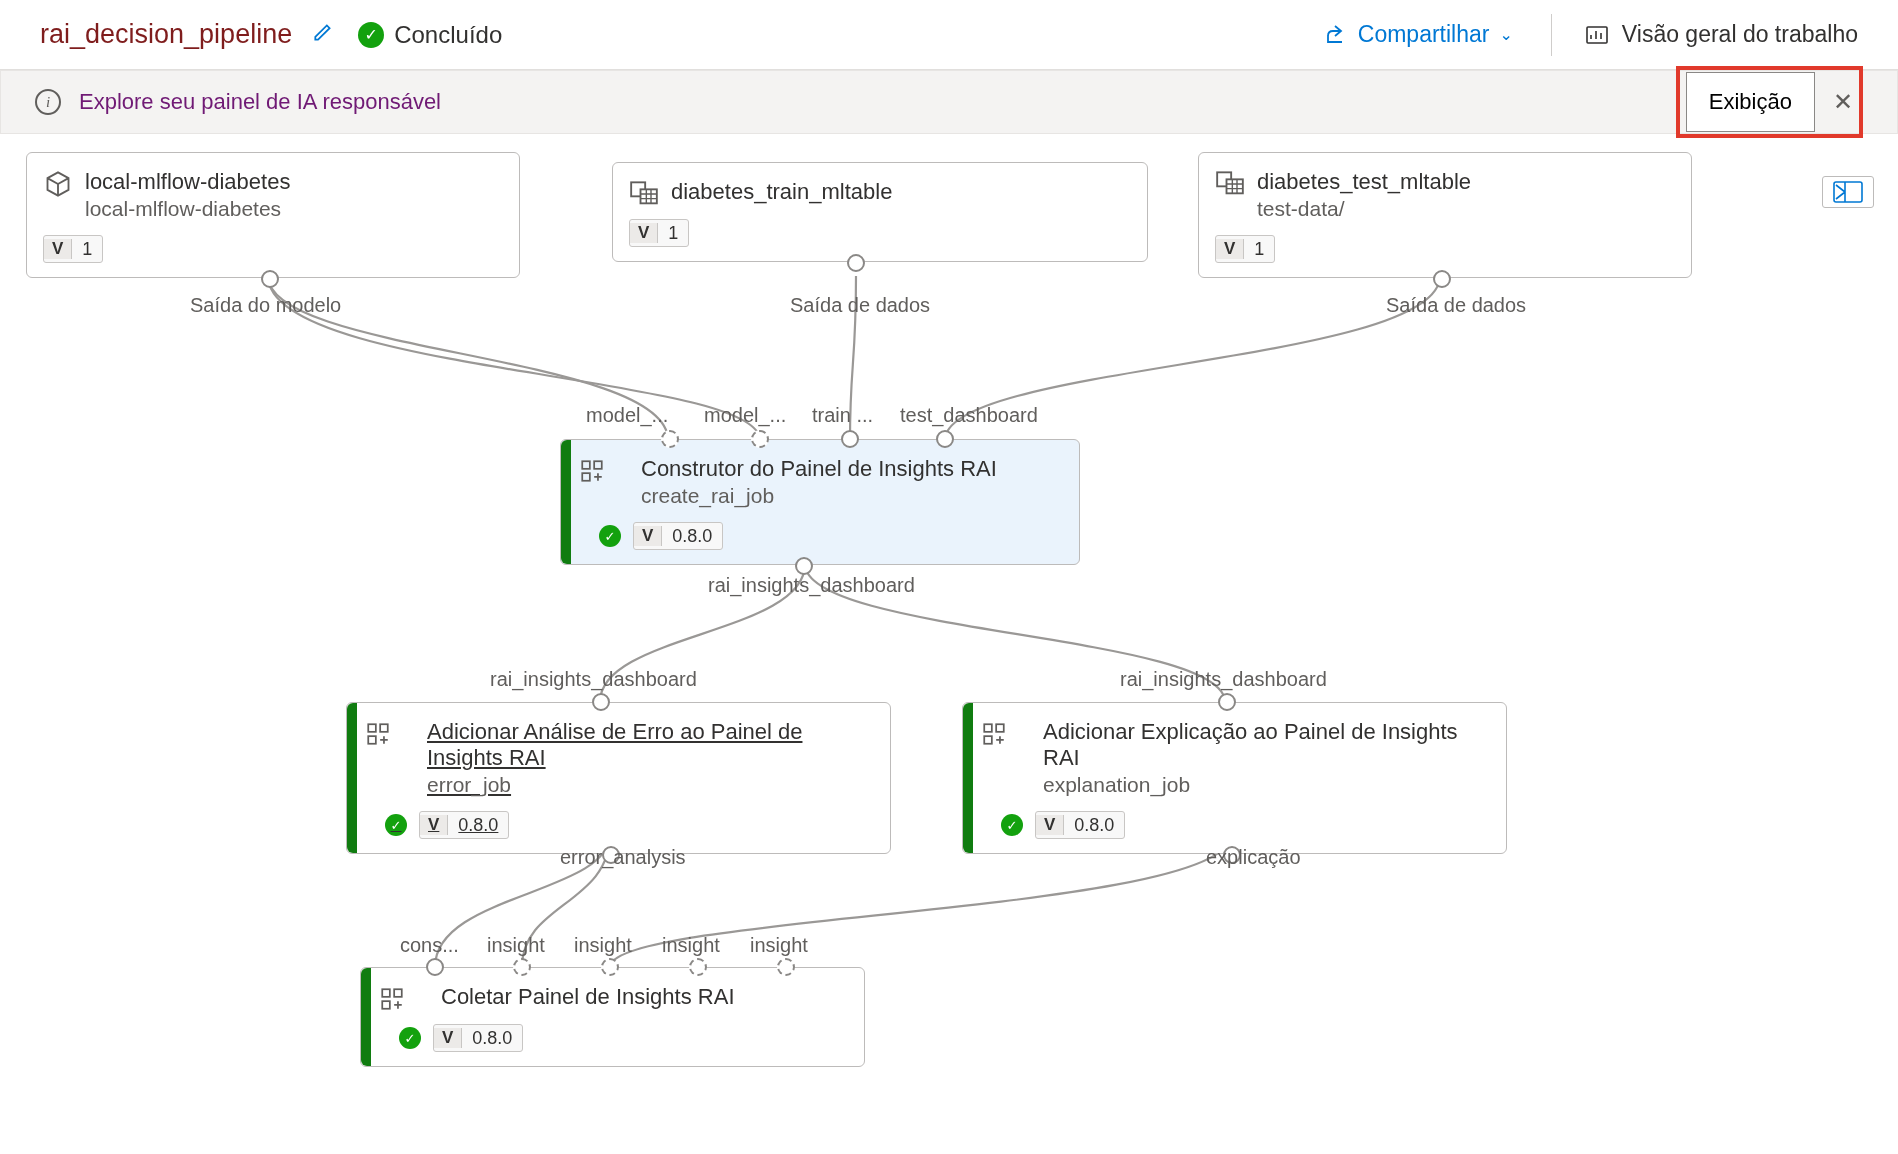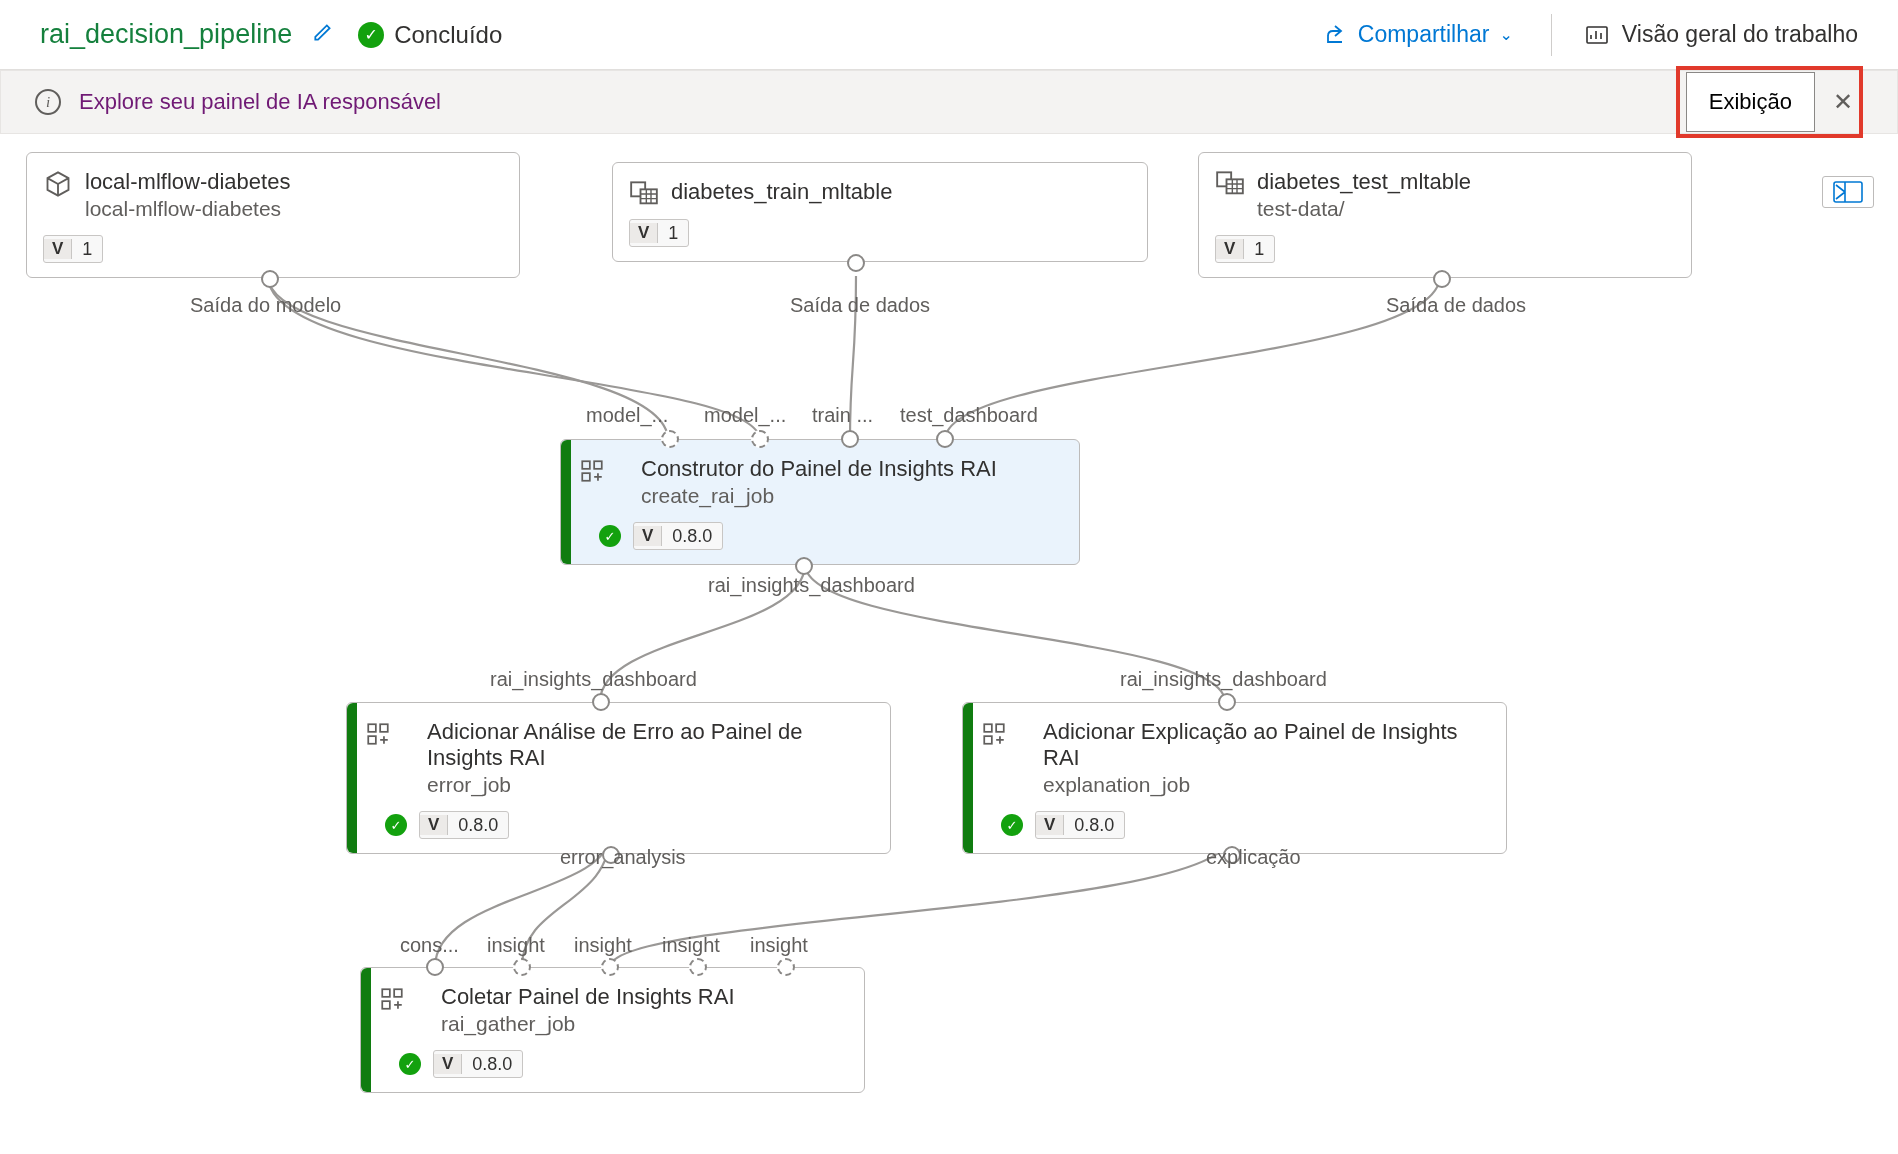--- a/index.html
+++ b/index.html
@@ -15,21 +15,21 @@
   .header {
     display: flex;
     align-items: center;
     padding: 18px 40px;
     border-bottom: 1px solid #e1dfdd;
     height: 70px;
   }
   .header .title {
     font-size: 27px;
     font-weight: 400;
-    color: #15803d;
+    color: #7f1d1d;
   }
   .header .edit-icon {
     margin-left: 20px;
     color: #0078d4;
     font-size: 22px;
     cursor: pointer;
   }
   .header .status {
     display: flex;
     align-items: center;
@@ -295,21 +295,21 @@
     <div class="port" style="left:280px; top:-10px;"></div>
     <div class="port" style="left:375px; top:-10px;"></div>
     <div class="port" style="left:234px; bottom:-11px;"></div>
   </div>
   <div class="port-label" style="left:586px; top:270px;">model_...</div>
   <div class="port-label" style="left:704px; top:270px;">model_...</div>
   <div class="port-label" style="left:812px; top:270px;">train ...</div>
   <div class="port-label" style="left:900px; top:270px;">test_dashboard</div>
   <div class="port-label" style="left:708px; top:440px;">rai_insights_dashboard</div>
 
-  <div class="node greenbar" style="left:346px; top:568px; width:545px;">
+  <div class="node greenbar" style="left:346px; top:568px; width:545px;text-decoration:underline;">
     <div class="node-icon">
       <svg width="26" height="26" viewBox="0 0 24 24">
           <rect x="3" y="3" width="7" height="7" fill="none" stroke="#605e5c" stroke-width="1.6"></rect>
           <rect x="14" y="3" width="7" height="7" fill="none" stroke="#605e5c" stroke-width="1.6"></rect>
           <rect x="3" y="14" width="7" height="7" fill="none" stroke="#605e5c" stroke-width="1.6"></rect>
           <path stroke="#605e5c" stroke-width="1.6" d="M14 17.5h7M17.5 14v7"></path>
         </svg>
     </div>
     <div class="node-title">Adicionar Análise de Erro ao Painel de Insights RAI</div>
     <div class="node-sub">error_job</div>
@@ -353,21 +353,20 @@
   <div class="node greenbar" style="left:360px; top:833px; width:505px;">
     <div class="node-icon">
       <svg width="26" height="26" viewBox="0 0 24 24">
           <rect x="3" y="3" width="7" height="7" fill="none" stroke="#605e5c" stroke-width="1.6"></rect>
           <rect x="14" y="3" width="7" height="7" fill="none" stroke="#605e5c" stroke-width="1.6"></rect>
           <rect x="3" y="14" width="7" height="7" fill="none" stroke="#605e5c" stroke-width="1.6"></rect>
           <path stroke="#605e5c" stroke-width="1.6" d="M14 17.5h7M17.5 14v7"></path>
         </svg>
     </div>
     <div class="node-title">Coletar Painel de Insights RAI</div>
-    <div class="node-sub">rai_gather_job</div>
     <div class="node-footer">
       <div class="mini-status">✓</div>
       <div class="vchip">
         <span class="v">V</span>
           <span class="val">0.8.0</span>
       </div>
     </div>
     <div class="port" style="left:65px;  top:-10px;"></div>
     <div class="port dashed" style="left:152px; top:-10px;"></div>
     <div class="port dashed" style="left:240px; top:-10px;"></div>

